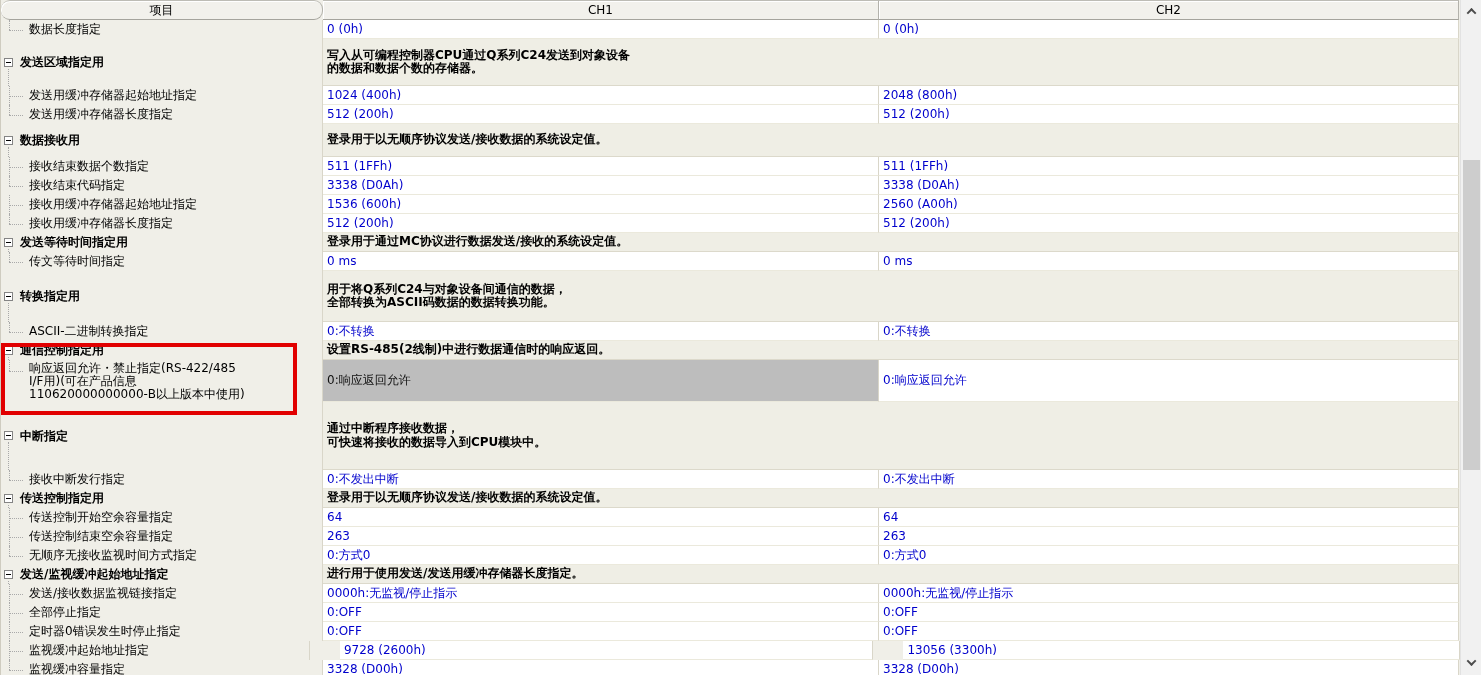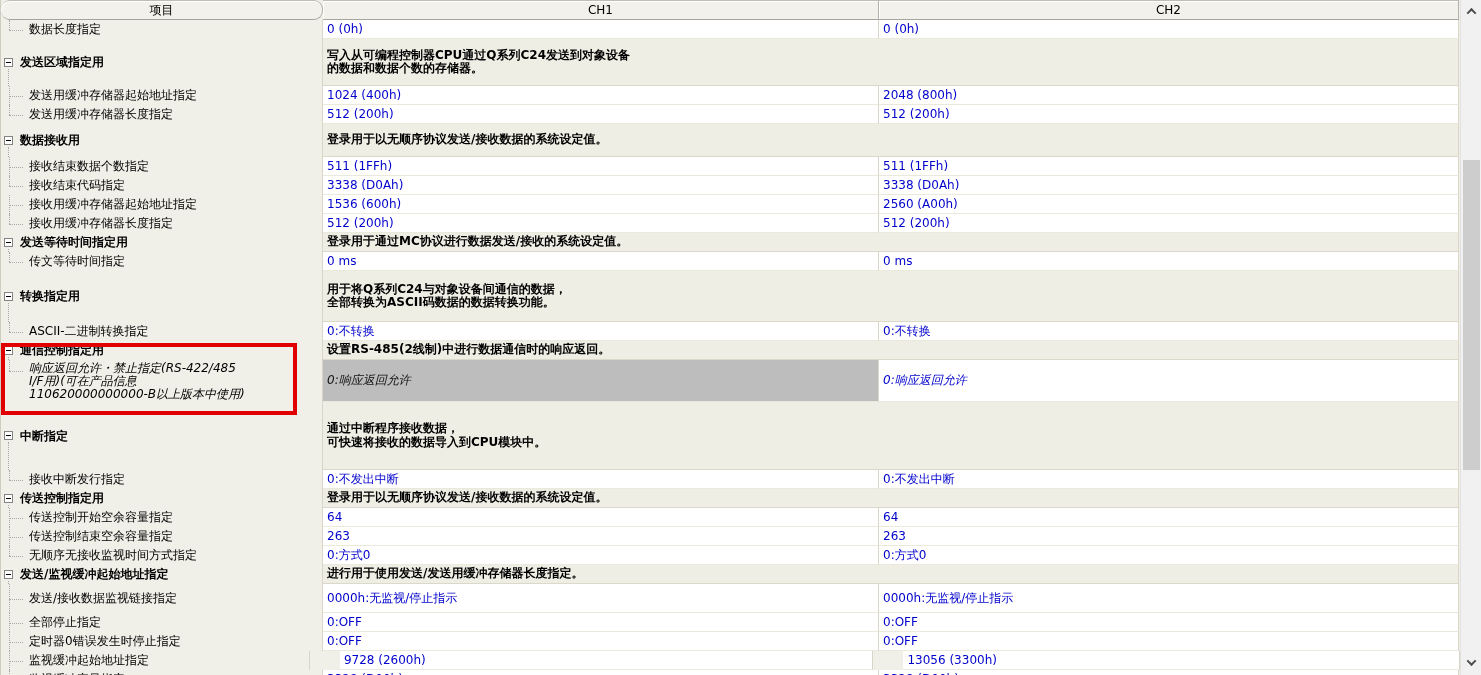--- a/index.html
+++ b/index.html
@@ -193,21 +193,21 @@
         <div class="row row-section" style="height: 19px;">
           <div class="c-item">
             <span class="minusbox">
               <span class="minus-line"></span>
             </span>
             <span class="tree-cont"></span>
             <span class="item-label">通信控制指定用</span>
           </div>
           <div class="c-desc">设置RS-485(2线制)中进行数据通信时的响应返回。</div>
         </div>
-        <div class="row row-child tall" style="height: 42px; font-style: italic;">
+        <div class="row row-child tall" style="height: 42px;">
           <div class="c-item">
             <span class="tree-v half"></span>
             <span class="tree-h"></span>
             <span class="item-label">响应返回允许・禁止指定(RS-422/485
 I/F用)(可在产品信息
 110620000000000-B以上版本中使用)</span>
           </div>
           <div class="c-val c-ch1 selected">0:响应返回允许</div>
           <div class="c-val c-ch2">0:响应返回允许</div>
         </div>
@@ -271,21 +271,21 @@
         <div class="row row-section" style="height: 19px;">
           <div class="c-item">
             <span class="minusbox">
               <span class="minus-line"></span>
             </span>
             <span class="tree-cont"></span>
             <span class="item-label">发送/监视缓冲起始地址指定</span>
           </div>
           <div class="c-desc">进行用于使用发送/发送用缓冲存储器长度指定。</div>
         </div>
-        <div class="row row-child" style="height: 29px;">
+        <div class="row row-child" style="height: 19px;">
           <div class="c-item">
             <span class="tree-v"></span>
             <span class="tree-h"></span>
             <span class="item-label">发送/接收数据监视链接指定</span>
           </div>
           <div class="c-val c-ch1">0000h:无监视/停止指示</div>
           <div class="c-val c-ch2">0000h:无监视/停止指示</div>
         </div>
         <div class="row row-child" style="height: 19px;">
           <div class="c-item">

